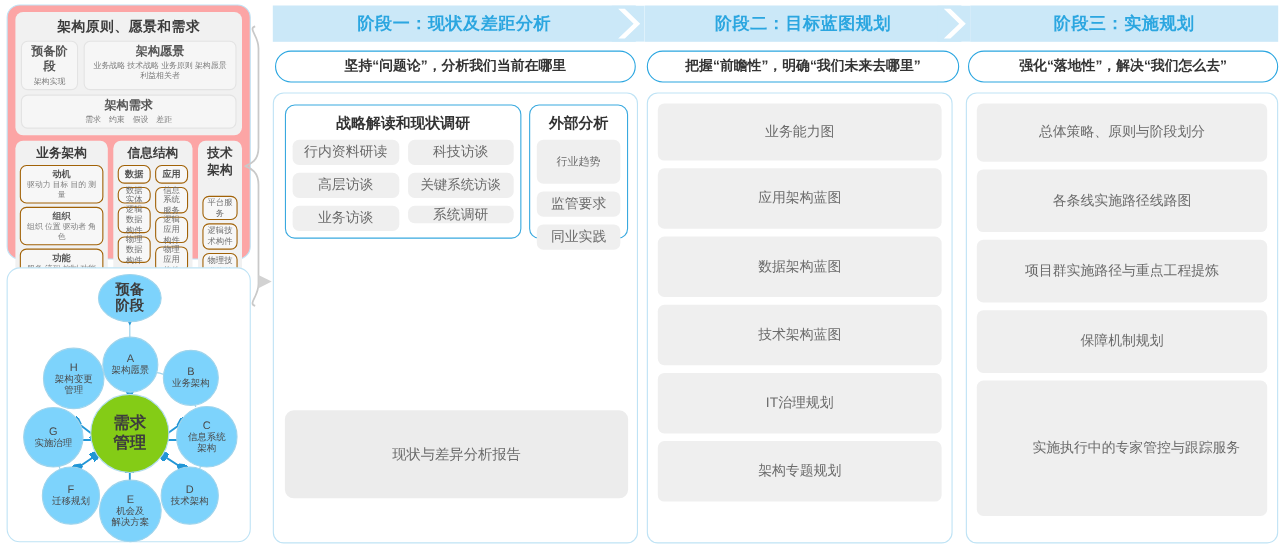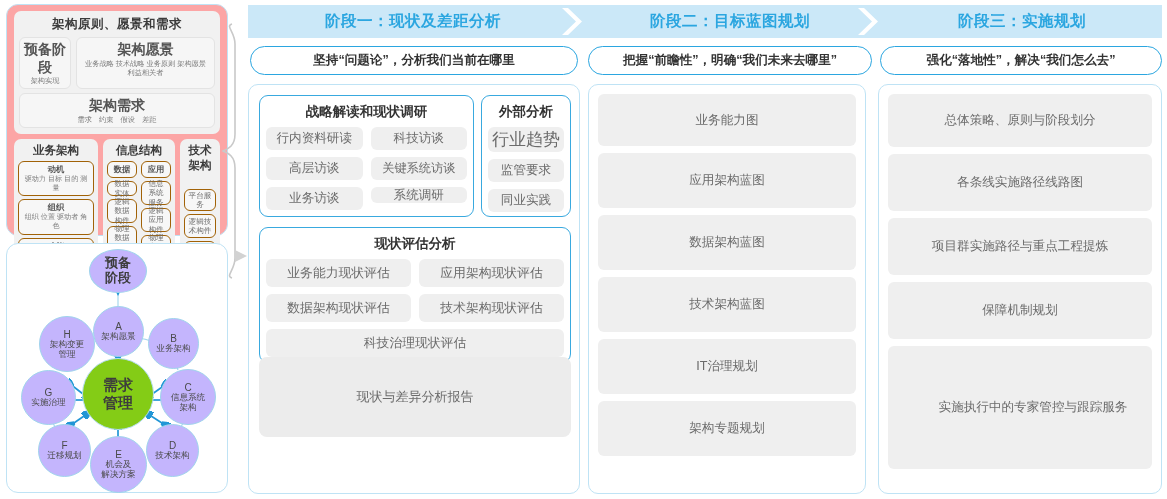--- a/index.html
+++ b/index.html
@@ -9,37 +9,37 @@
   
   .left-panel{position:absolute;left:6px;top:4px;width:222px;height:232px;border:1.5px solid #bfe3f5;border-radius:12px;background:#fca5a5;box-sizing:border-box;padding:6px 7px;}
   .left-panel2{position:absolute;left:6px;top:243px;width:222px;height:250px;border:1.5px solid #bfe3f5;border-radius:12px;background:#fff;box-sizing:border-box;}
 
   .gbox{background:#f1f1f1;border-radius:7px;box-sizing:border-box;}
 
   .sec1{padding:4px 5px 6px 5px;margin-bottom:5px;}
   .sec1 .t{text-align:center;font-size:12.5px;font-weight:bold;color:#3b3b3b;letter-spacing:.5px;margin:1px 0 4px;}
   .row{display:flex;gap:5px;}
   .cellbox{background:#f6f6f6;border:1px solid #e3e3e3;border-radius:6px;box-sizing:border-box;padding:3px 4px;text-align:center;}
-  .cellbox .h{font-size:14px;font-weight:bold;color:#555;line-height:1.25;}
+  .cellbox .h{font-size:11px;font-weight:bold;color:#555;line-height:1.25;}
   .cellbox .s{font-size:7.2px;color:#7b7b7b;line-height:1.3;}
 
   .midrow{display:flex;gap:5px;margin-bottom:5px;}
   .col{background:#f1f1f1;border-radius:7px;padding:3px 4px 4px;box-sizing:border-box;}
   .col > .ct{text-align:center;font-size:11.5px;font-weight:bold;color:#3b3b3b;margin:1px 0 3px;}
   .subcard{background:#f7f7f7;border:1px solid #a16207;border-radius:6px;padding:2px 3px;text-align:center;margin-bottom:3px;box-sizing:border-box;}
   .subcard .h{font-size:8.3px;font-weight:bold;color:#555;line-height:1.3;}
   .subcard .s{font-size:7.1px;color:#7e7e7e;line-height:1.3;}
   .subcard.plain{font-size:7.6px;color:#6f6f6f;line-height:1.25;display:flex;align-items:center;justify-content:center;}
 
   .lastrow{display:flex;gap:5px;align-items:stretch;}
   .lastrow .lbl{font-size:11px;font-weight:bold;color:#3b3b3b;display:flex;align-items:center;justify-content:center;text-align:center;line-height:1.2;width:38px;flex:none;}
 
   
   .diag{position:absolute;inset:0;}
-  .node{position:absolute;border-radius:50%;background:#c4b5fd;border:1.2px solid #9fd4ec;display:flex;flex-direction:column;align-items:center;justify-content:center;text-align:center;color:#4a4a4a;box-sizing:border-box;}
+  .node{position:absolute;border-radius:50%;background:#7dd3fc;border:1.2px solid #9fd4ec;display:flex;flex-direction:column;align-items:center;justify-content:center;text-align:center;color:#4a4a4a;box-sizing:border-box;}
   .node .k{font-size:10px;line-height:1.1;}
   .node .n{font-size:8.6px;line-height:1.15;}
   .node.center{background:#84cc16;border-color:#b4ddf0;}
   .node.center .n{font-size:15px;font-weight:bold;color:#3d3d3d;line-height:1.2;}
   .node.top .n{font-size:13px;font-weight:bold;color:#3d3d3d;line-height:1.15;}
 
   
   .brace{position:absolute;left:222px;top:22px;width:26px;height:258px;}
 
   
@@ -283,44 +283,28 @@
         <div class="r">
           <div class="chip" style="flex:1;height:23px;font-size:12.6px;">业务访谈</div>
           <div class="chip" style="flex:1;height:16px;font-size:12.6px;">系统调研</div>
         </div>
       </div>
     </div>
 
     <div class="card" style="left:232px;top:10px;width:90px;height:122px;">
       <div class="ctitle">外部分析</div>
       <div class="grid2">
-        <div class="chip" style="height:25px;font-size:17px;text-align:center;">行业趋势</div>
+        <div class="chip" style="height:40px;font-size:10px;text-align:center;">行业趋势</div>
         <div class="chip" style="height:23px;font-size:12.6px;">监管要求</div>
         <div class="chip" style="height:23px;font-size:12.6px;">同业实践</div>
       </div>
     </div>
 
-    <div class="card" style="left:10px;top:142px;width:312px;height:136px;">
-      <div class="ctitle">现状评估分析</div>
-      <div class="grid2">
-        <div class="r">
-          <div class="chip" style="flex:1;height:28px;font-size:12.8px;">业务能力现状评估</div>
-          <div class="chip" style="flex:1;height:28px;font-size:12.8px;">应用架构现状评估</div>
-        </div>
-        <div class="r">
-          <div class="chip" style="flex:1;height:28px;font-size:12.8px;">数据架构现状评估</div>
-          <div class="chip" style="flex:1;height:28px;font-size:12.8px;">技术架构现状评估</div>
-        </div>
-        <div class="r">
-          <div class="chip" style="flex:1;height:28px;font-size:12.8px;">科技治理现状评估</div>
-        </div>
-      </div>
-    </div>
-
-    <div class="bigchip" style="left:10px;top:272px;width:312px;height:80px;">现状与差异分析报告</div>
+
+    <div class="bigchip" style="left:10px;top:288px;width:312px;height:80px;">现状与差异分析报告</div>
   </div>
 
   <div class="pbody" style="left:588px;width:278px;height:410px;"></div>
   <div class="stack" style="left:598px;top:94px;width:258px;">
     <div class="chip" style="height:52px;">业务能力图</div>
     <div class="chip" style="height:55px;">应用架构蓝图</div>
     <div class="chip" style="height:55px;">数据架构蓝图</div>
     <div class="chip" style="height:55px;">技术架构蓝图</div>
     <div class="chip" style="height:55px;">IT治理规划</div>
     <div class="chip" style="height:55px;">架构专题规划</div>

